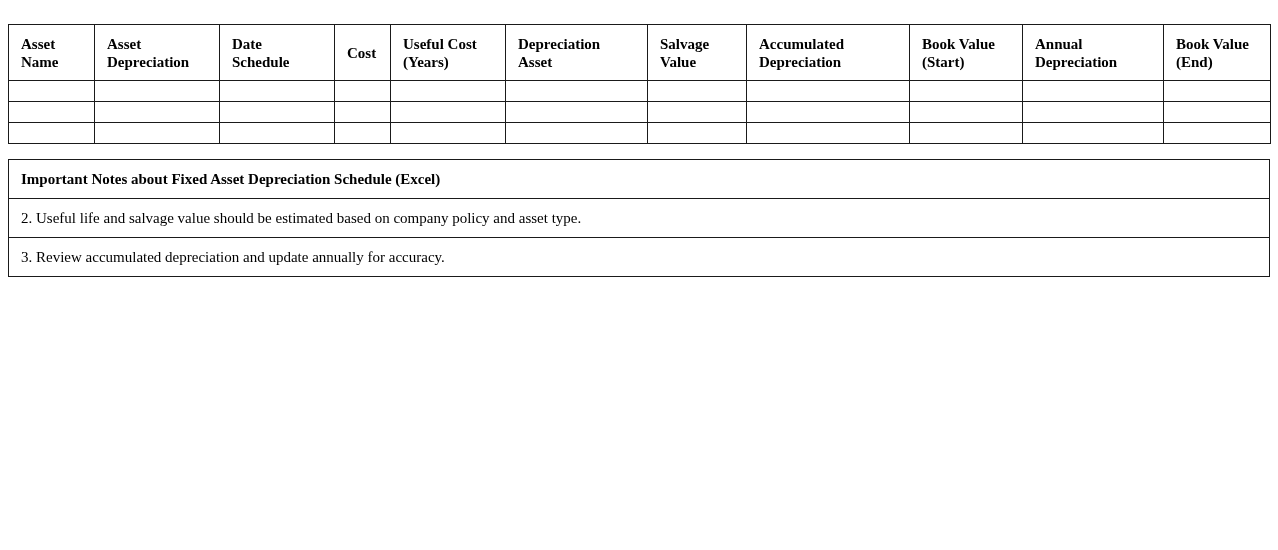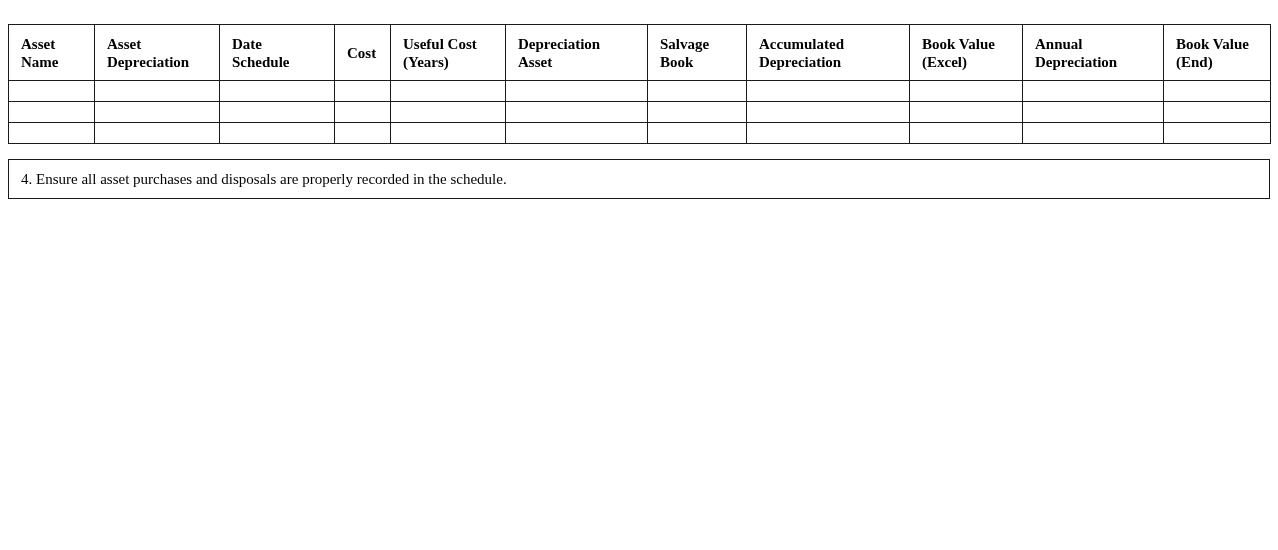--- a/index.html
+++ b/index.html
@@ -61,23 +61,23 @@
       <col style="width: 107px;">
     </colgroup>
   <thead>
     <tr>
       <th><span>Asset</span><br><span>Name</span></th>
       <th><span>Asset</span><br><span>Depreciation</span></th>
       <th><span>Date</span><br><span>Schedule</span></th>
       <th><span>Cost</span></th>
       <th><span>Useful Cost</span><br><span>(Years)</span></th>
       <th><span>Depreciation</span><br><span>Asset</span></th>
-      <th><span>Salvage</span><br><span>Book</span></th>
+      <th><span>Salvage</span><br><span>Value</span></th>
       <th><span>Accumulated</span><br><span>Depreciation</span></th>
-      <th><span>Book Value</span><br><span>(Excel)</span></th>
+      <th><span>Book Value</span><br><span>(Start)</span></th>
       <th><span>Annual</span><br><span>Depreciation</span></th>
       <th><span>Book Value</span><br><span>(End)</span></th>
     </tr>
   </thead>
   <tbody id="sched-body">
       <tr>
         <td></td>
         <td></td>
         <td></td>
         <td></td>
@@ -114,16 +114,22 @@
         <td></td>
         <td></td>
         <td></td>
       </tr>
     </tbody>
 </table>
 
 <table class="notes">
   <tbody>
     <tr>
-        <td>4. Ensure all asset purchases and disposals are properly recorded in the schedule.</td>
+        <td class="title">Important Notes about Fixed Asset Depreciation Schedule (Excel)</td>
+      </tr>
+    <tr>
+        <td>2. Useful life and salvage value should be estimated based on company policy and asset type.</td>
+      </tr>
+    <tr>
+        <td>3. Review accumulated depreciation and update annually for accuracy.</td>
       </tr>
   </tbody>
 </table>
 
 </body></html>

